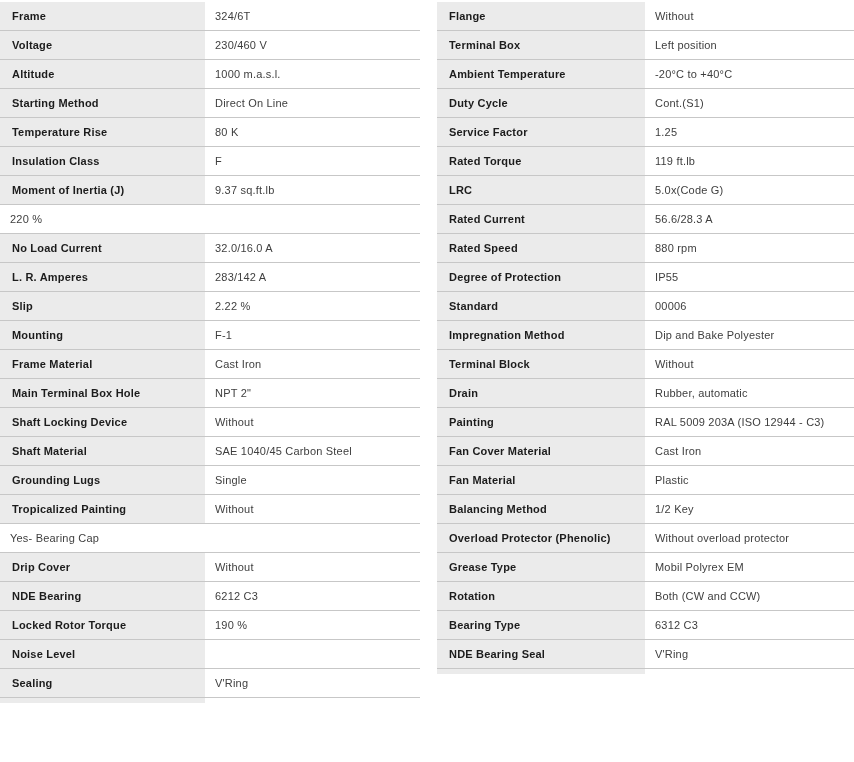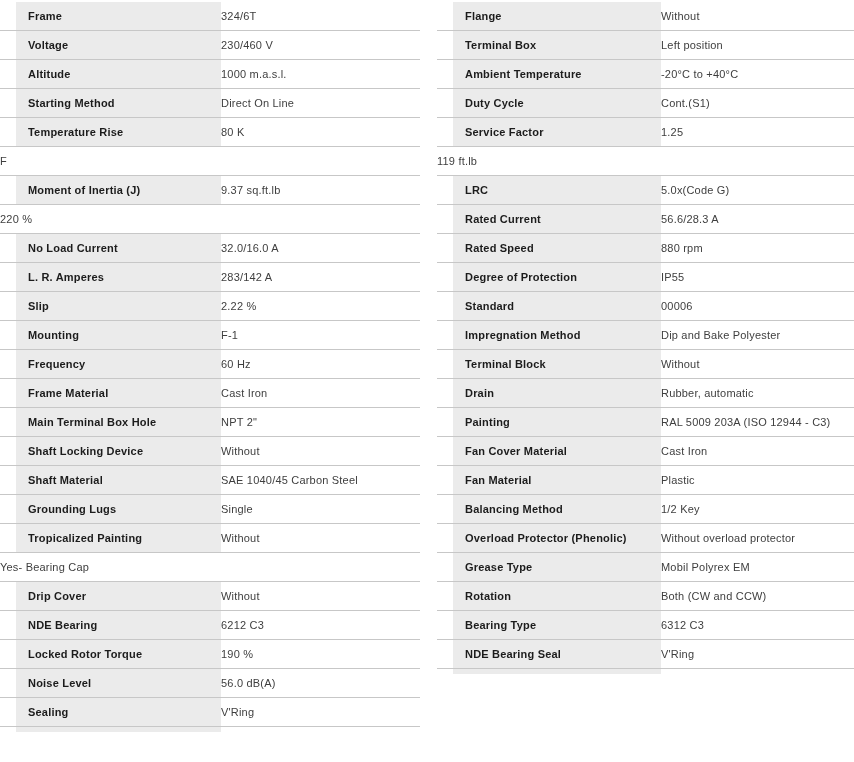--- a/index.html
+++ b/index.html
@@ -37,35 +37,34 @@
     background: #ebebeb;
     font-size: 11px;
     font-weight: 700;
     color: #1c1c1c;
     letter-spacing: 0.2px;
     display: flex;
     align-items: center;
     padding-left: 12px;
     overflow: hidden;
     white-space: nowrap;
-    margin-left: 16px;
   }
   .spec-table-left .spec-label { width: 205px; }
   .spec-table-right .spec-label { width: 208px; }
   .spec-value {
     flex: 1;
     box-sizing: border-box;
     background: #ffffff;
     font-size: 11px;
     font-weight: 400;
     color: #3e3e3e;
     letter-spacing: 0.2px;
     display: flex;
     align-items: center;
-    padding-left: 0;
+    padding-left: 10px;
     overflow: hidden;
     white-space: nowrap;
   }
   .spec-row-partial {
     height: 5px;
     border-bottom: none;
     overflow: hidden;
   }
   .spec-row-partial .spec-label,
   .spec-row-partial .spec-value {
@@ -92,20 +91,21 @@
       </div>
       <div class="spec-row">
         <div class="spec-label">Starting Method</div>
         <div class="spec-value">Direct On Line</div>
       </div>
       <div class="spec-row">
         <div class="spec-label">Temperature Rise</div>
         <div class="spec-value">80 K</div>
       </div>
       <div class="spec-row">
+        <div class="spec-label">Insulation Class</div>
         <div class="spec-value">F</div>
       </div>
       <div class="spec-row">
         <div class="spec-label">Moment of Inertia (J)</div>
         <div class="spec-value">9.37 sq.ft.lb</div>
       </div>
       <div class="spec-row">
         <div class="spec-value">220 %</div>
       </div>
       <div class="spec-row">
@@ -118,24 +118,20 @@
       </div>
       <div class="spec-row">
         <div class="spec-label">Slip</div>
         <div class="spec-value">2.22 %</div>
       </div>
       <div class="spec-row">
         <div class="spec-label">Mounting</div>
         <div class="spec-value">F-1</div>
       </div>
       <div class="spec-row">
-        <div class="spec-label">Frequency</div>
-        <div class="spec-value">60 Hz</div>
-      </div>
-      <div class="spec-row">
         <div class="spec-label">Frame Material</div>
         <div class="spec-value">Cast Iron</div>
       </div>
       <div class="spec-row">
         <div class="spec-label">Main Terminal Box Hole</div>
         <div class="spec-value">NPT 2"</div>
       </div>
       <div class="spec-row">
         <div class="spec-label">Shaft Locking Device</div>
         <div class="spec-value">Without</div>
@@ -162,21 +158,20 @@
       <div class="spec-row">
         <div class="spec-label">NDE Bearing</div>
         <div class="spec-value">6212 C3</div>
       </div>
       <div class="spec-row">
         <div class="spec-label">Locked Rotor Torque</div>
         <div class="spec-value">190 %</div>
       </div>
       <div class="spec-row">
         <div class="spec-label">Noise Level</div>
-        <div class="spec-value">56.0 dB(A)</div>
       </div>
       <div class="spec-row">
         <div class="spec-label">Sealing</div>
         <div class="spec-value">V'Ring</div>
       </div>
       <div class="spec-row spec-row-partial">
         <div class="spec-label"></div>
         <div class="spec-value"></div>
       </div>
     </div>
@@ -195,20 +190,21 @@
       </div>
       <div class="spec-row">
         <div class="spec-label">Duty Cycle</div>
         <div class="spec-value">Cont.(S1)</div>
       </div>
       <div class="spec-row">
         <div class="spec-label">Service Factor</div>
         <div class="spec-value">1.25</div>
       </div>
       <div class="spec-row">
+        <div class="spec-label">Rated Torque</div>
         <div class="spec-value">119 ft.lb</div>
       </div>
       <div class="spec-row">
         <div class="spec-label">LRC</div>
         <div class="spec-value">5.0x(Code G)</div>
       </div>
       <div class="spec-row">
         <div class="spec-label">Rated Current</div>
         <div class="spec-value">56.6/28.3 A</div>
       </div>

